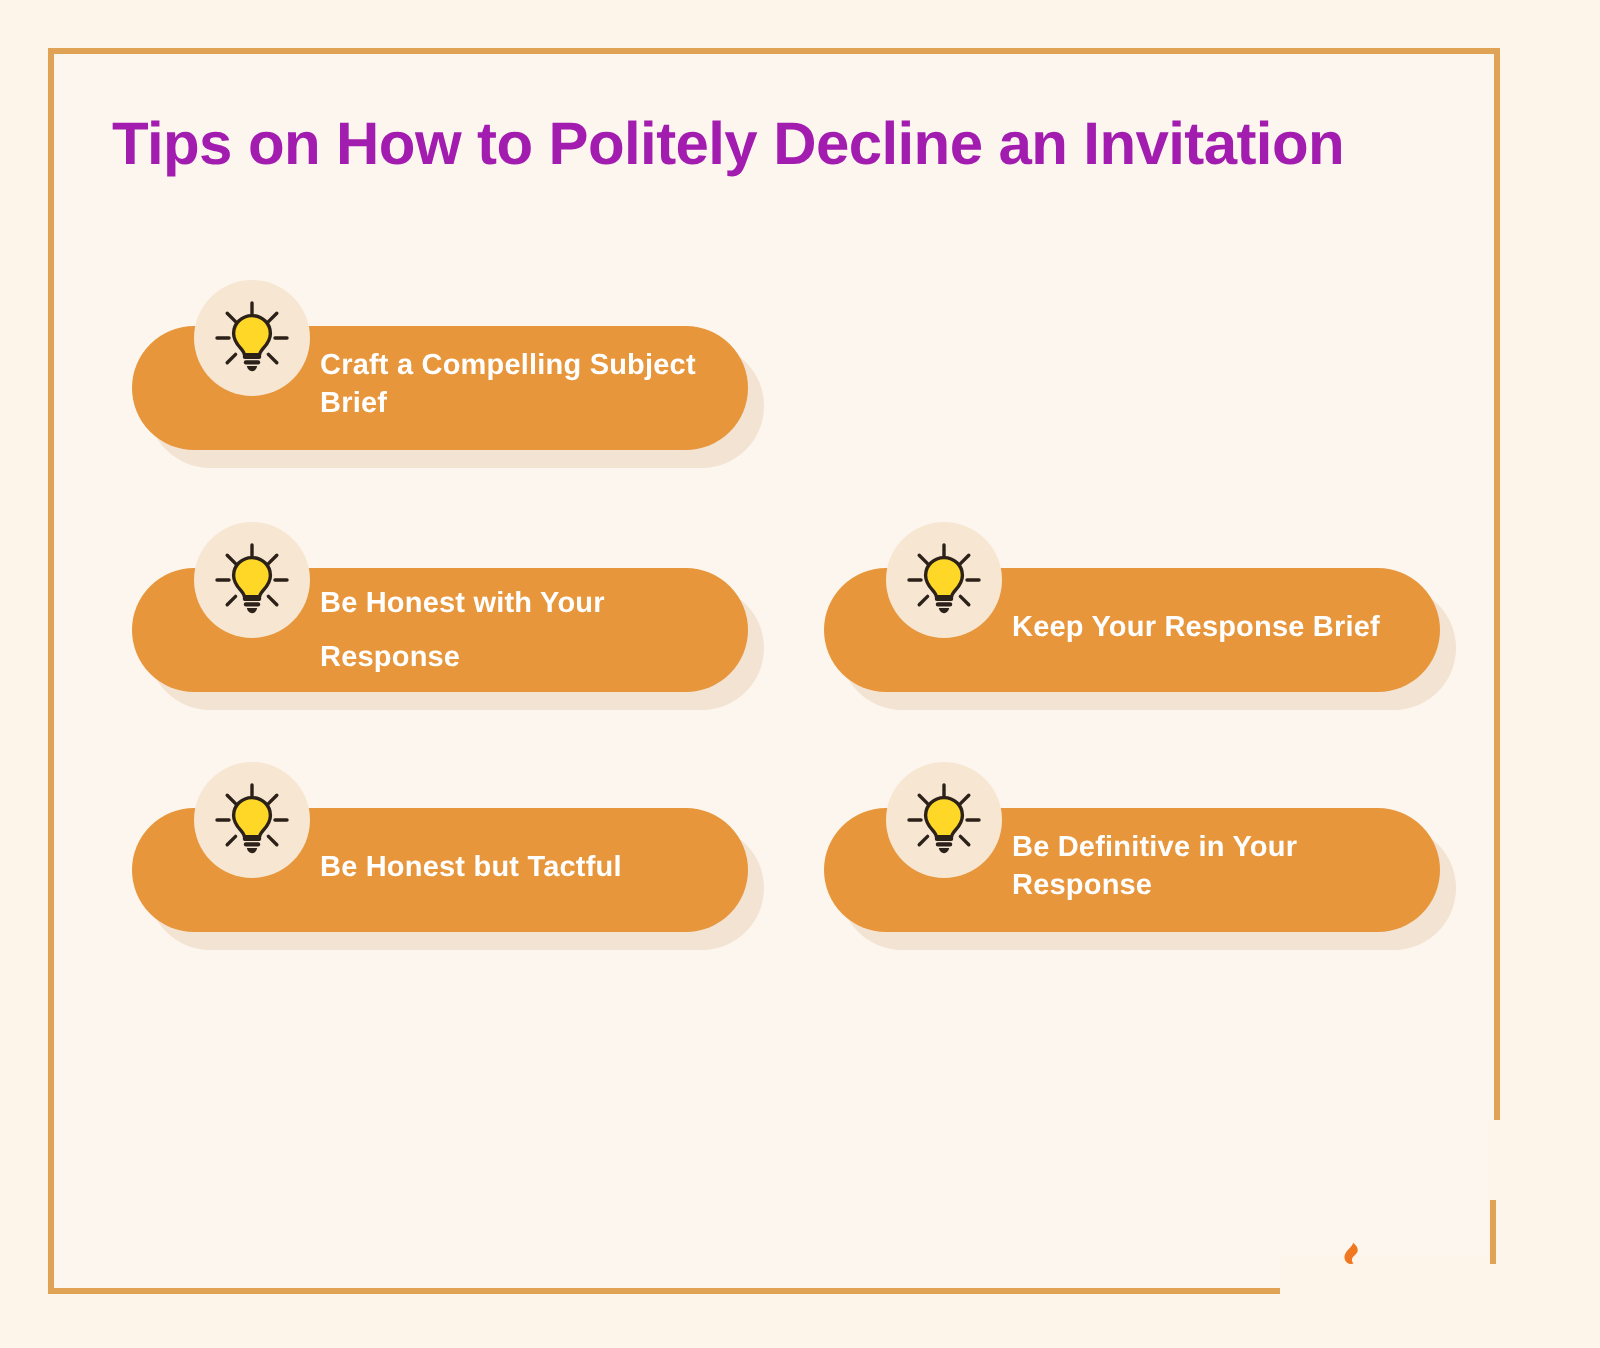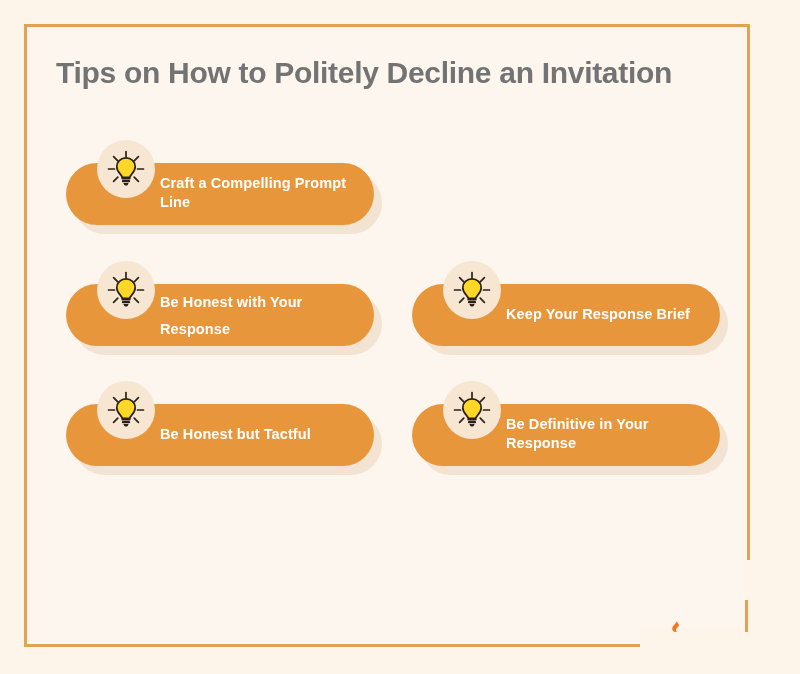--- a/index.html
+++ b/index.html
@@ -39,21 +39,21 @@
     background:#e0a356;
   }
 
   
   .title {
     position:absolute;
     left:56px; top:56px;
     width:700px;
     font-size:30px;
     font-weight:bold;
-    color:#737373;
+    color:#a21caf;
     letter-spacing:-0.3px;
     white-space:nowrap;
   }
 
   
   .cards { position:absolute; left:0; top:0; width:800px; height:674px; }
 
   .card {
     position:absolute;
     width:308px;
@@ -131,21 +131,21 @@
 <div class="frame-notch-right"></div>
 <div class="frame-stub"></div>
 
 <div class="title">Tips on How to Politely Decline an Invitation</div>
 
 <div class="cards">
 
   <div class="card" style="left:66px; top:163px;">
     <div class="card-shadow"></div>
     <div class="card-body">
-      <div class="card-label two-line">Craft a Compelling Prompt Line</div>
+      <div class="card-label two-line">Craft a Compelling Subject Brief</div>
     </div>
     <div class="badge">
       <svg width="44" height="44" viewBox="0 0 44 44">
         <g stroke="#2b2118" stroke-width="1.7" stroke-linecap="round">
           <line x1="22" y1="4.5" x2="22" y2="10.5"></line>
           <line x1="9.6" y1="9.6" x2="13.8" y2="13.8"></line>
           <line x1="34.4" y1="9.6" x2="30.2" y2="13.8"></line>
           <line x1="4.5" y1="22" x2="10.5" y2="22"></line>
           <line x1="39.5" y1="22" x2="33.5" y2="22"></line>
           <line x1="9.6" y1="34.4" x2="13.8" y2="30.2"></line>

